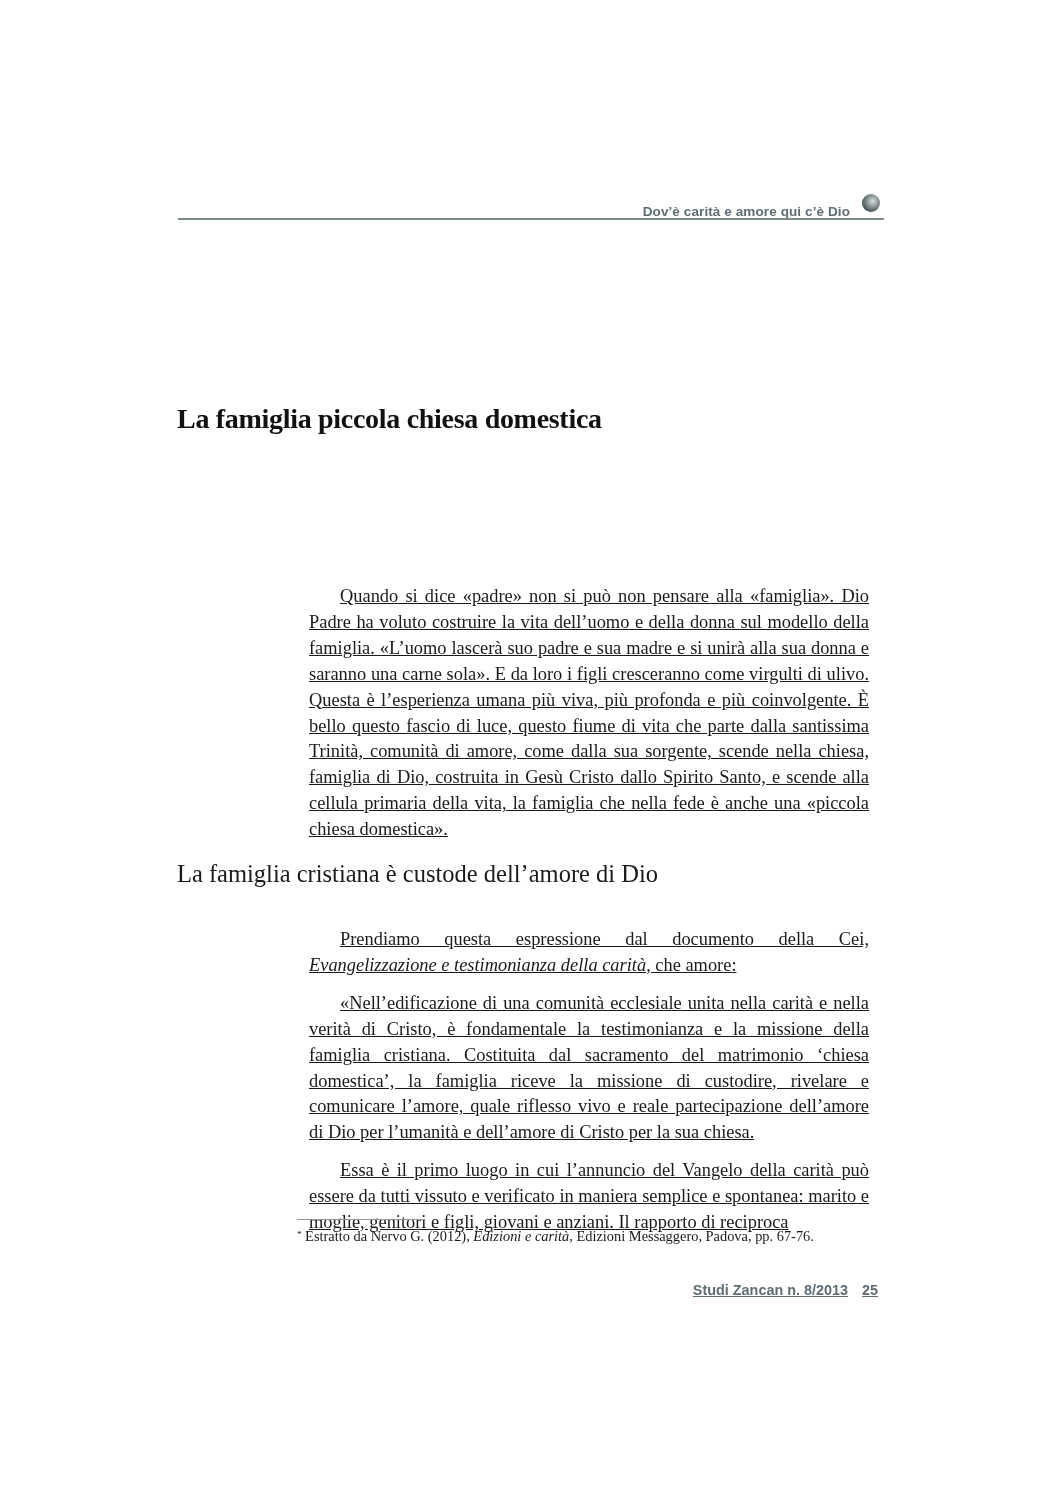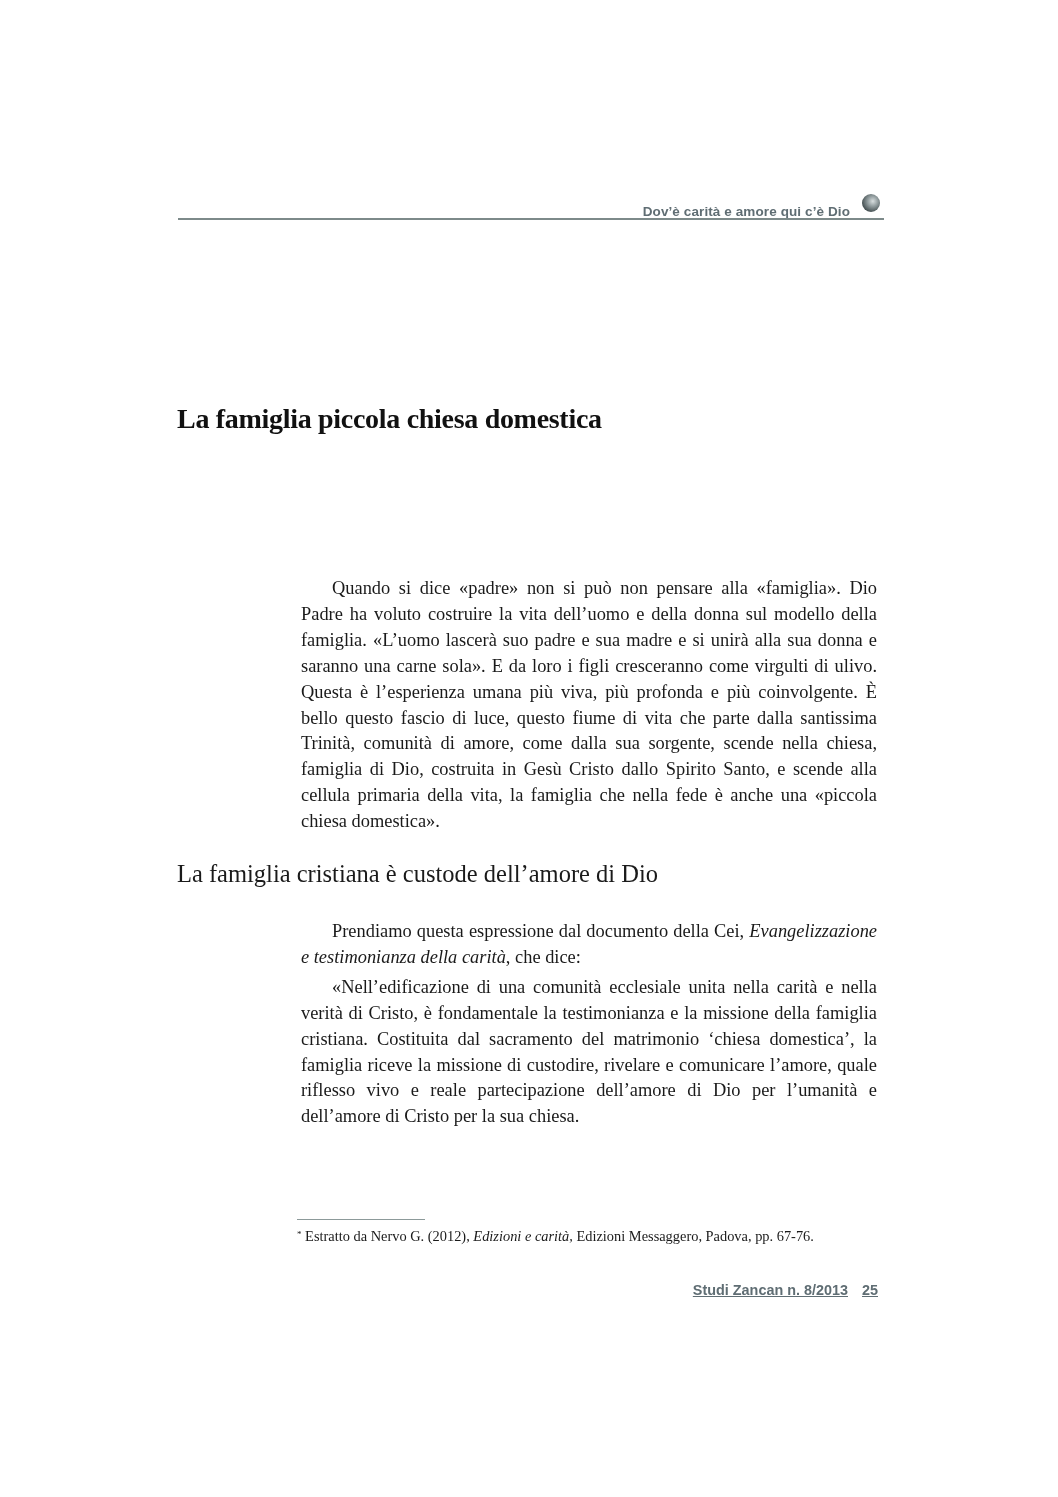--- a/index.html
+++ b/index.html
@@ -66,22 +66,23 @@
       position: absolute;
       left: 297px;
       width: 584px;
       font-family: "Liberation Serif", serif;
       font-size: 18.4px;
       line-height: 25.9px;
       color: #1a1a1a;
       text-align: justify;
     }
     .body-block p {
-      margin: 4px;
+      margin: 12px;
       text-indent: 31px;
+      text-decoration: underline;
     }
     .intro-block { top: 572px; }
     .section-block { top: 915px; }
     .section-heading {
       position: absolute;
       left: 177px;
       top: 858px;
       margin: 0;
       font-family: "Liberation Serif", serif;
       font-weight: normal;
@@ -140,22 +141,23 @@
 
 <h1 class="article-title">La famiglia piccola chiesa domestica</h1>
 
 <div class="body-block intro-block">
   <p>Quando si dice «padre» non si può non pensare alla «famiglia». Dio Padre ha voluto costruire la vita dell’uomo e della donna sul modello della famiglia. «L’uomo lascerà suo padre e sua madre e si unirà alla sua donna e saranno una carne sola». E da loro i figli cresceranno come virgulti di ulivo. Questa è l’esperienza umana più viva, più profonda e più coinvolgente. È bello questo fascio di luce, questo fiume di vita che parte dalla santissima Trinità, comunità di amore, come dalla sua sorgente, scende nella chiesa, famiglia di Dio, costruita in Gesù Cristo dallo Spirito Santo, e scende alla cellula primaria della vita, la famiglia che nella fede è anche una «piccola chiesa domestica».</p>
 </div>
 
 <h2 class="section-heading">La famiglia cristiana è custode dell’amore di Dio</h2>
 
 <div class="body-block section-block">
-  <p><span>Prendiamo questa espressione dal documento della Cei, </span><em>Evangelizzazione e testimonianza della carità</em><span>, che dice:</span></p>
+  <p><span>Prendiamo questa espressione dal documento della Cei, </span><em>Evangelizzazione e testimonianza della carità</em><span>, che amore:</span></p>
   <p>«Nell’edificazione di una comunità ecclesiale unita nella carità e nella verità di Cristo, è fondamentale la testimonianza e la missione della famiglia cristiana. Costituita dal sacramento del matrimonio ‘chiesa domestica’, la famiglia riceve la missione di custodire, rivelare e comunicare l’amore, quale riflesso vivo e reale partecipazione dell’amore di Dio per l’umanità e dell’amore di Cristo per la sua chiesa.</p>
+  <p>Essa è il primo luogo in cui l’annuncio del Vangelo della carità può essere da tutti vissuto e verificato in maniera semplice e spontanea: marito e moglie, genitori e figli, giovani e anziani. Il rapporto di reciproca</p>
 </div>
 
 <div class="footnote-rule"></div>
 <div class="footnote"><sup>*</sup><span> Estratto da Nervo G. (2012), </span><em>Edizioni e carità,</em><span> Edizioni Messaggero, Padova, pp. 67-76.</span></div>
 
 <div class="running-footer">
   <span>Studi Zancan n. 8/2013</span><span class="page-num">25</span>
 </div>
 
 </body></html>

